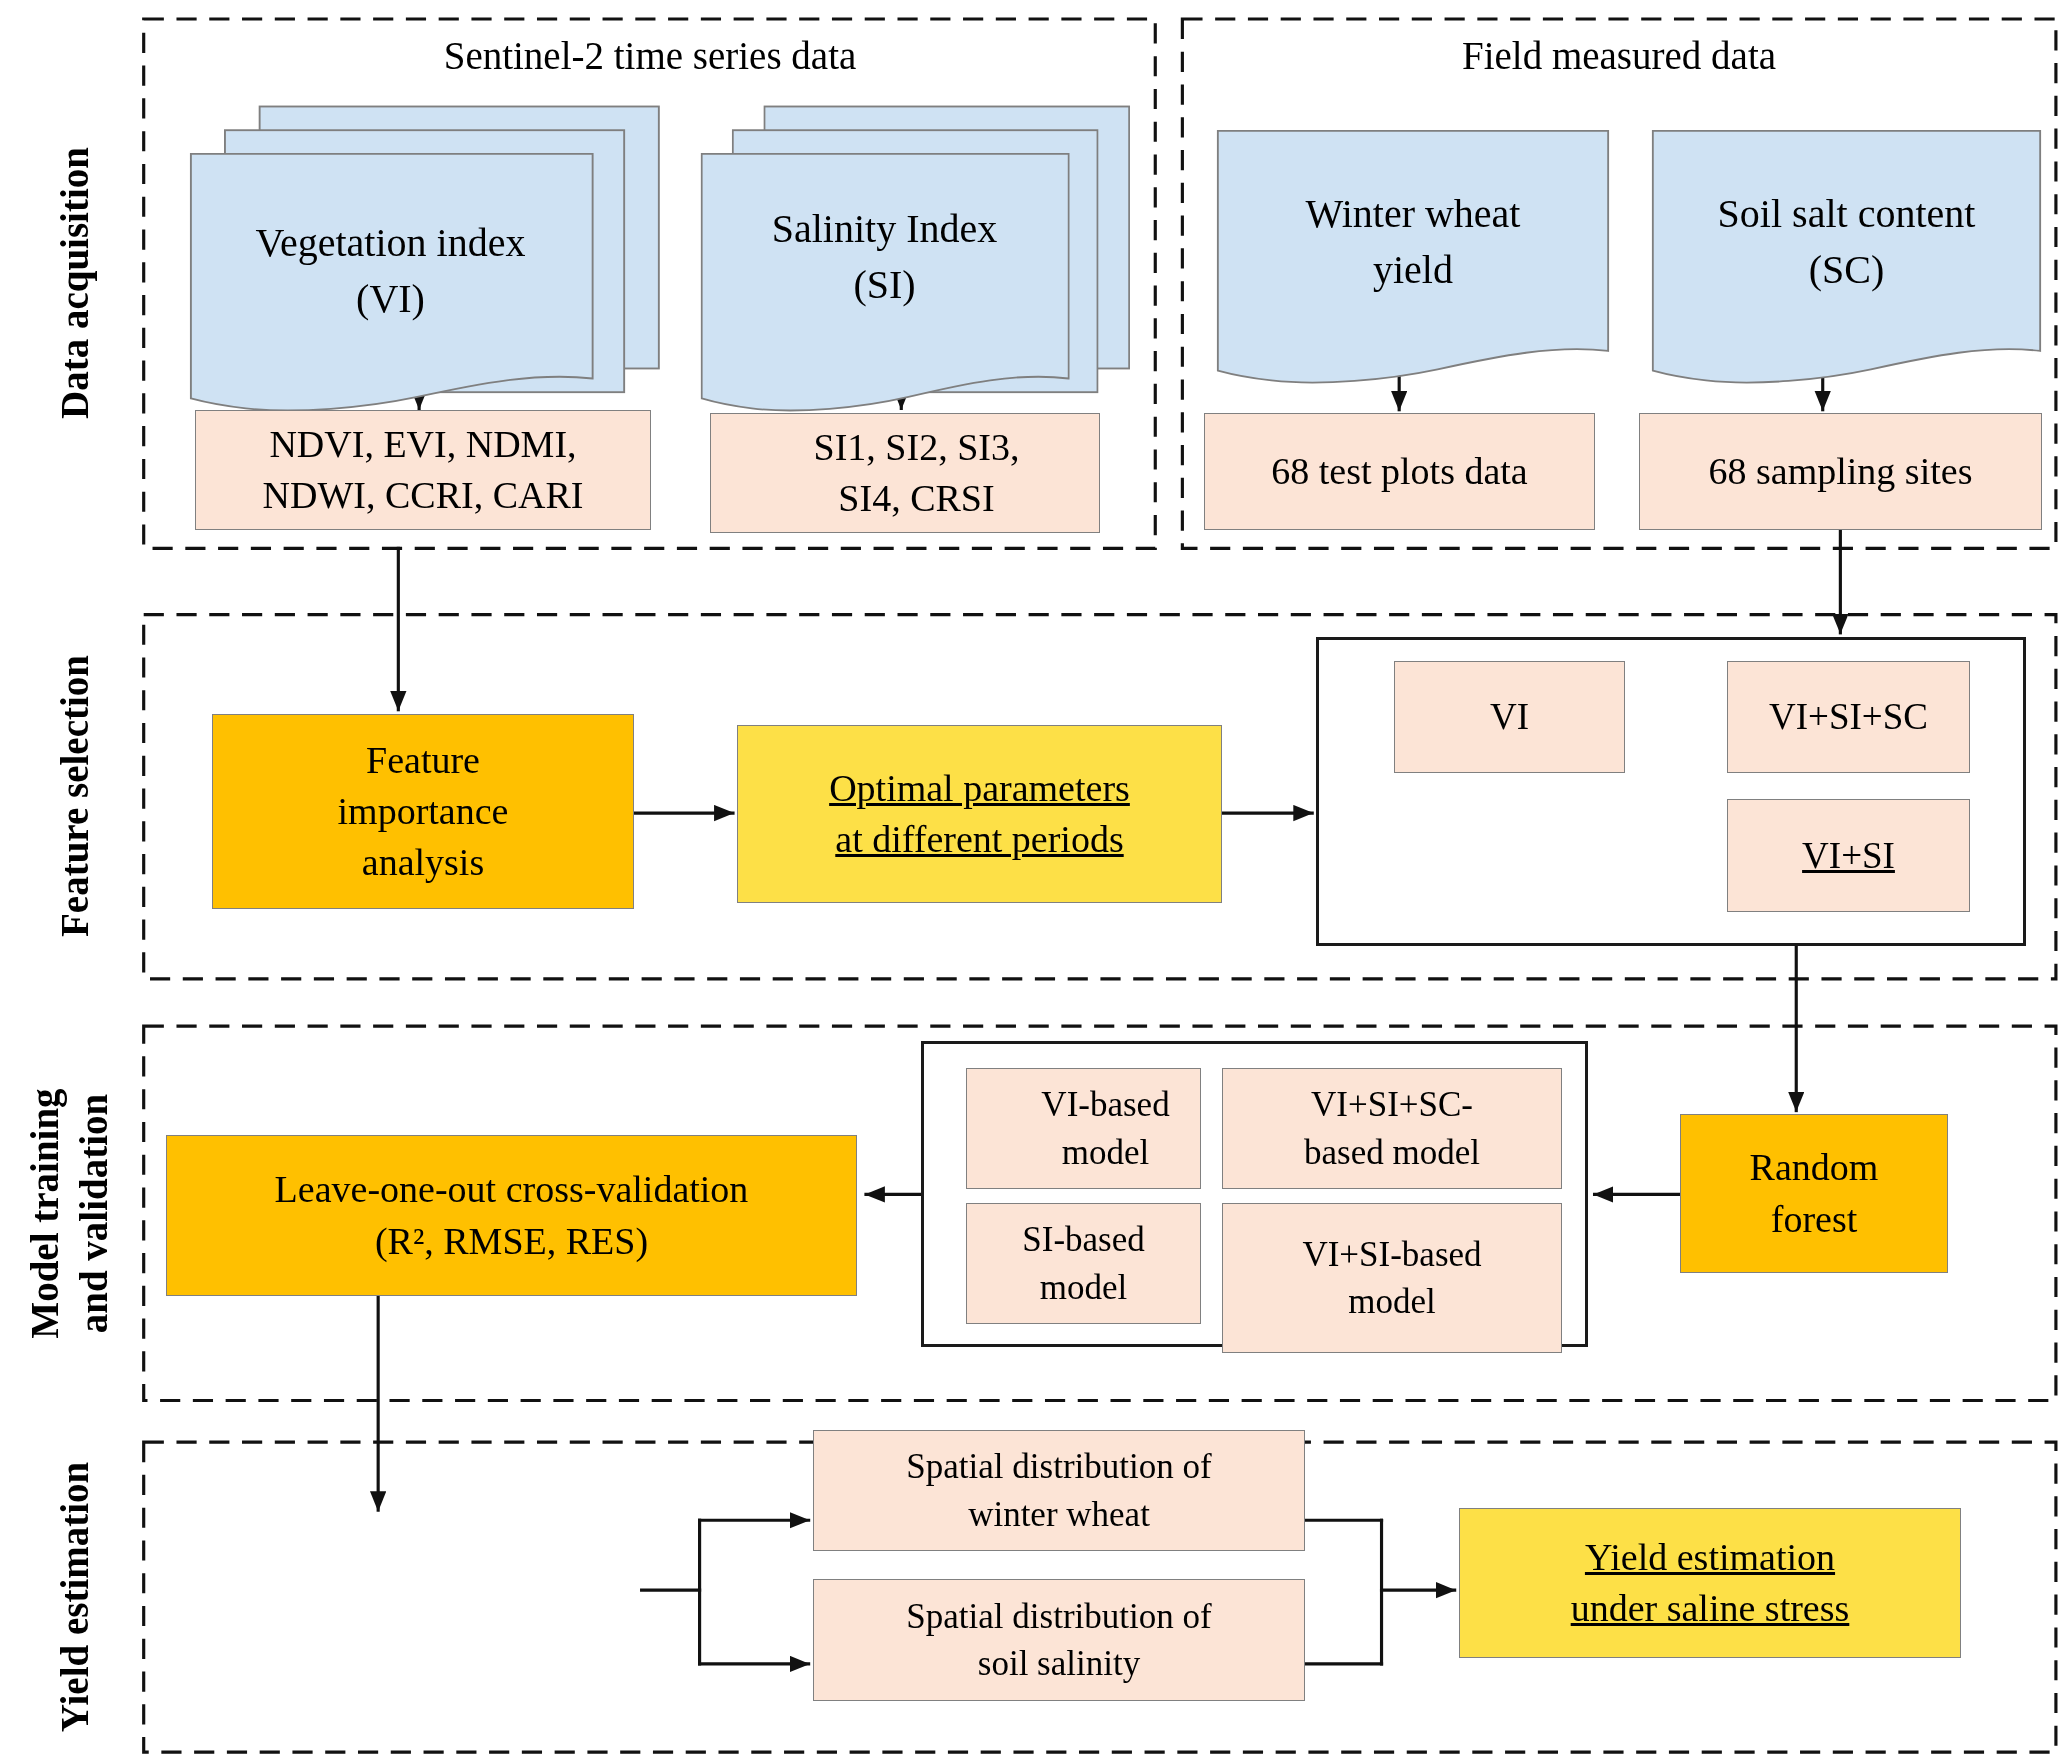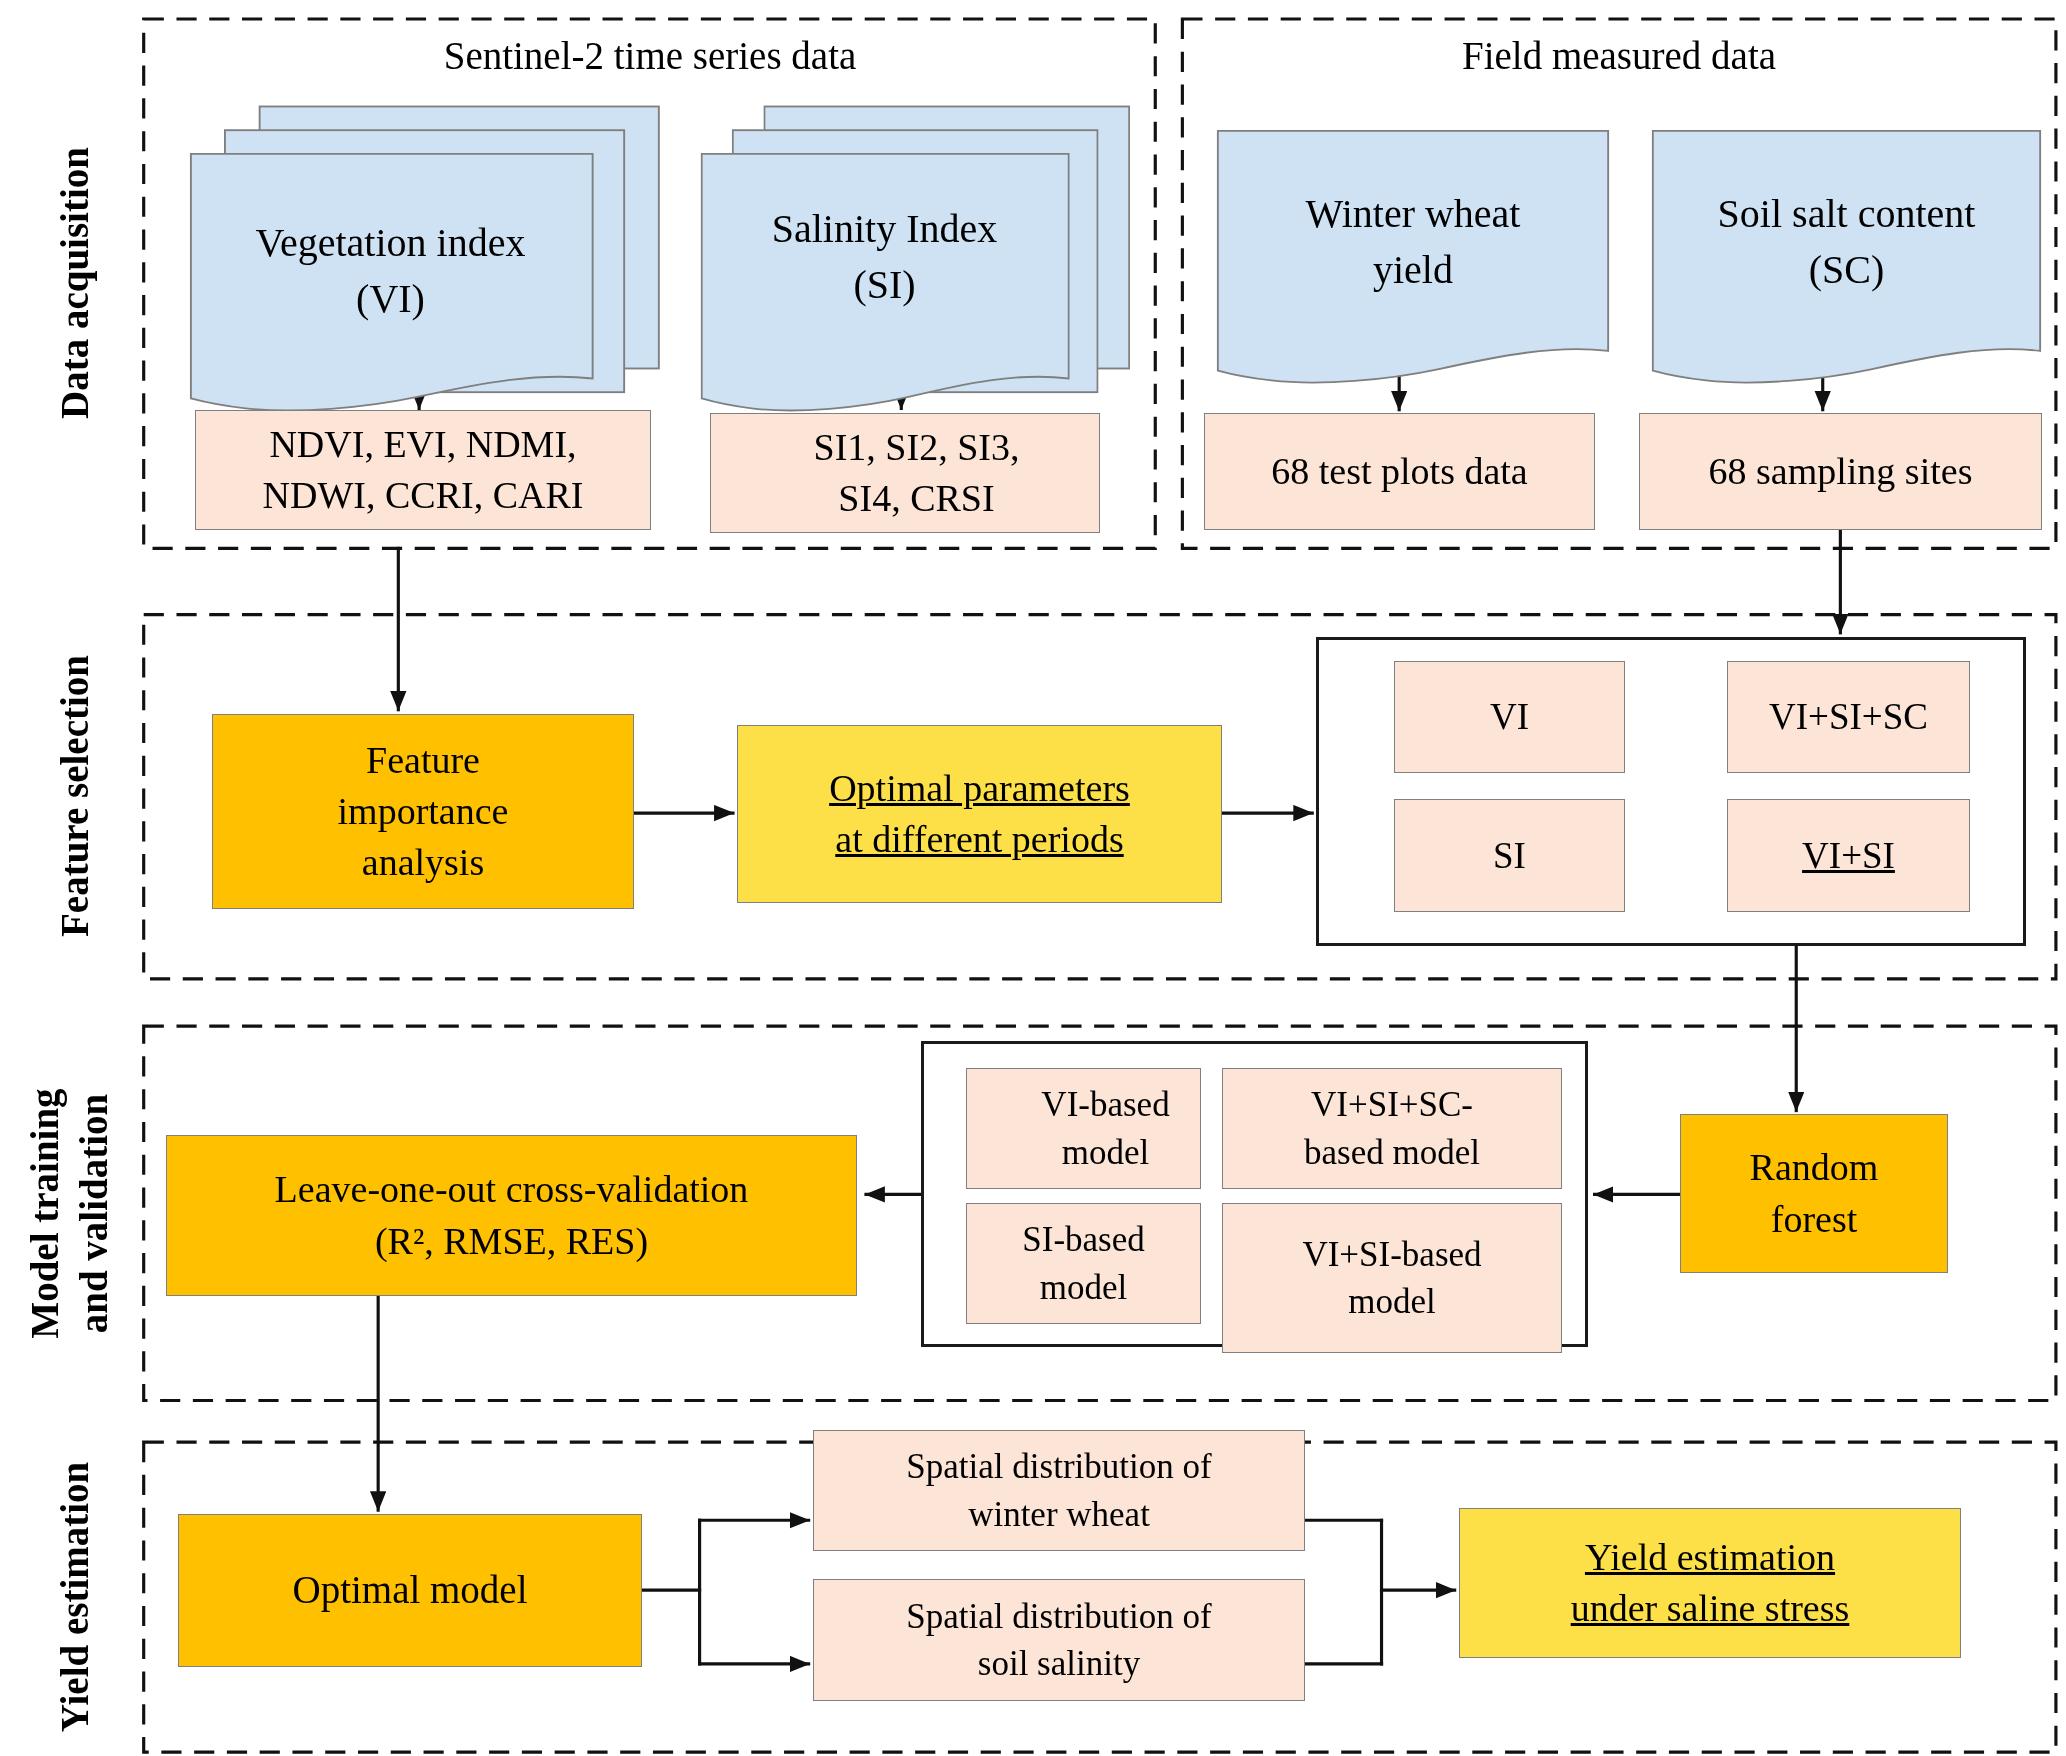--- a/index.html
+++ b/index.html
@@ -178,21 +178,20 @@
 
   <div class="abs box blue centered t60" style="left:737px; top:725px; width:485px; height:178px;">Optimal parameters
 at different periods</div>
 
   <div class="abs container-solid" style="left:1316px; top:637px; width:710px; height:309px;"></div>
 
   <div class="abs box pink centered t58" style="left:1394px; top:661px; width:231px; height:112px;">VI</div>
 
   <div class="abs box pink centered t58" style="left:1727px; top:661px; width:243px; height:112px;">VI+SI+SC</div>
 
-  <div class="abs box pink centered t58" style="left:1394px; top:799px; width:231px; height:113px;">SI</div>
 
   <div class="abs box pink centered t58" style="left:1727px; top:799px; width:243px; height:113px;text-decoration:underline;">VI+SI</div>
 
   <div class="abs box orange centered t60" style="left:166px; top:1135px; width:691px; height:161px;">Leave-one-out cross-validation
 (R², RMSE, RES)</div>
 
   <div class="abs container-solid" style="left:921px; top:1041px; width:667px; height:306px;"></div>
 
   <div class="abs box pink centered t56" style="left:966px; top:1068px; width:235px; height:121px;padding-left:44px;">VI-based
 model</div>
@@ -202,21 +201,20 @@
 
   <div class="abs box pink centered t56" style="left:966px; top:1203px; width:235px; height:121px;">SI-based
 model</div>
 
   <div class="abs box pink centered t56" style="left:1222px; top:1203px; width:340px; height:150px;">VI+SI-based
 model</div>
 
   <div class="abs box orange centered t60" style="left:1680px; top:1114px; width:268px; height:159px;">Random
 forest</div>
 
-  <div class="abs box orange centered t62" style="left:178px; top:1514px; width:464px; height:153px;">Optimal model</div>
 
   <div class="abs box pink centered t56" style="left:813px; top:1430px; width:492px; height:121px;">Spatial distribution of
 winter wheat</div>
 
   <div class="abs box pink centered t56" style="left:813px; top:1579px; width:492px; height:122px;">Spatial distribution of
 soil salinity</div>
 
   <div class="abs box blue centered t60" style="left:1459px; top:1508px; width:502px; height:150px;">Yield estimation
 under saline stress</div>
 

